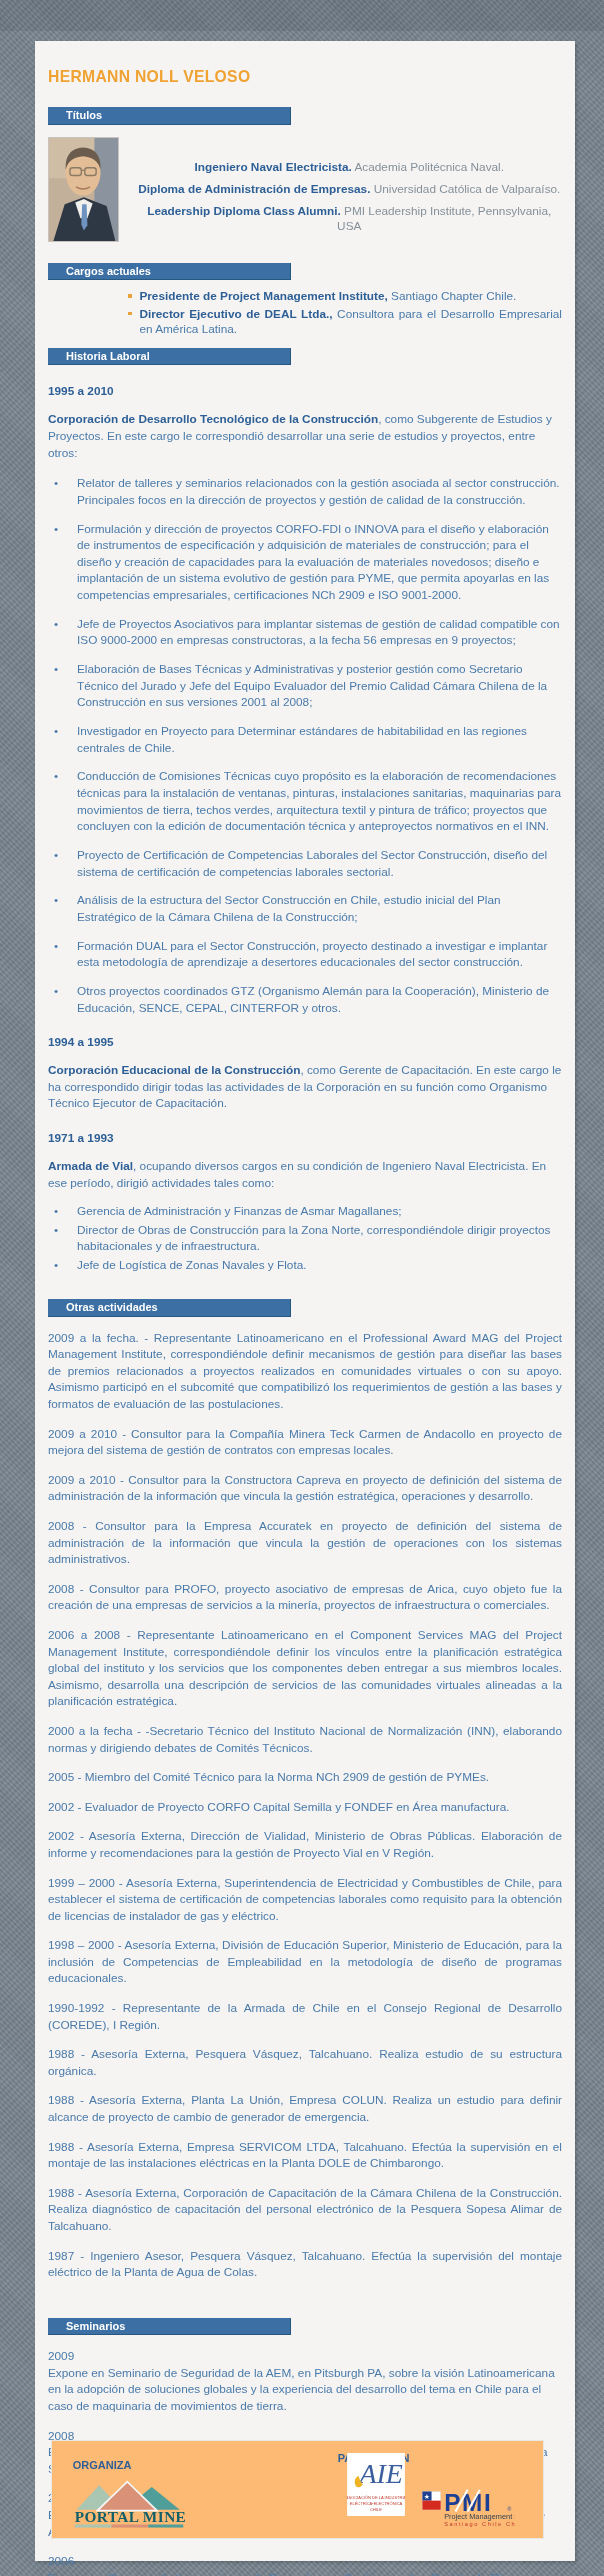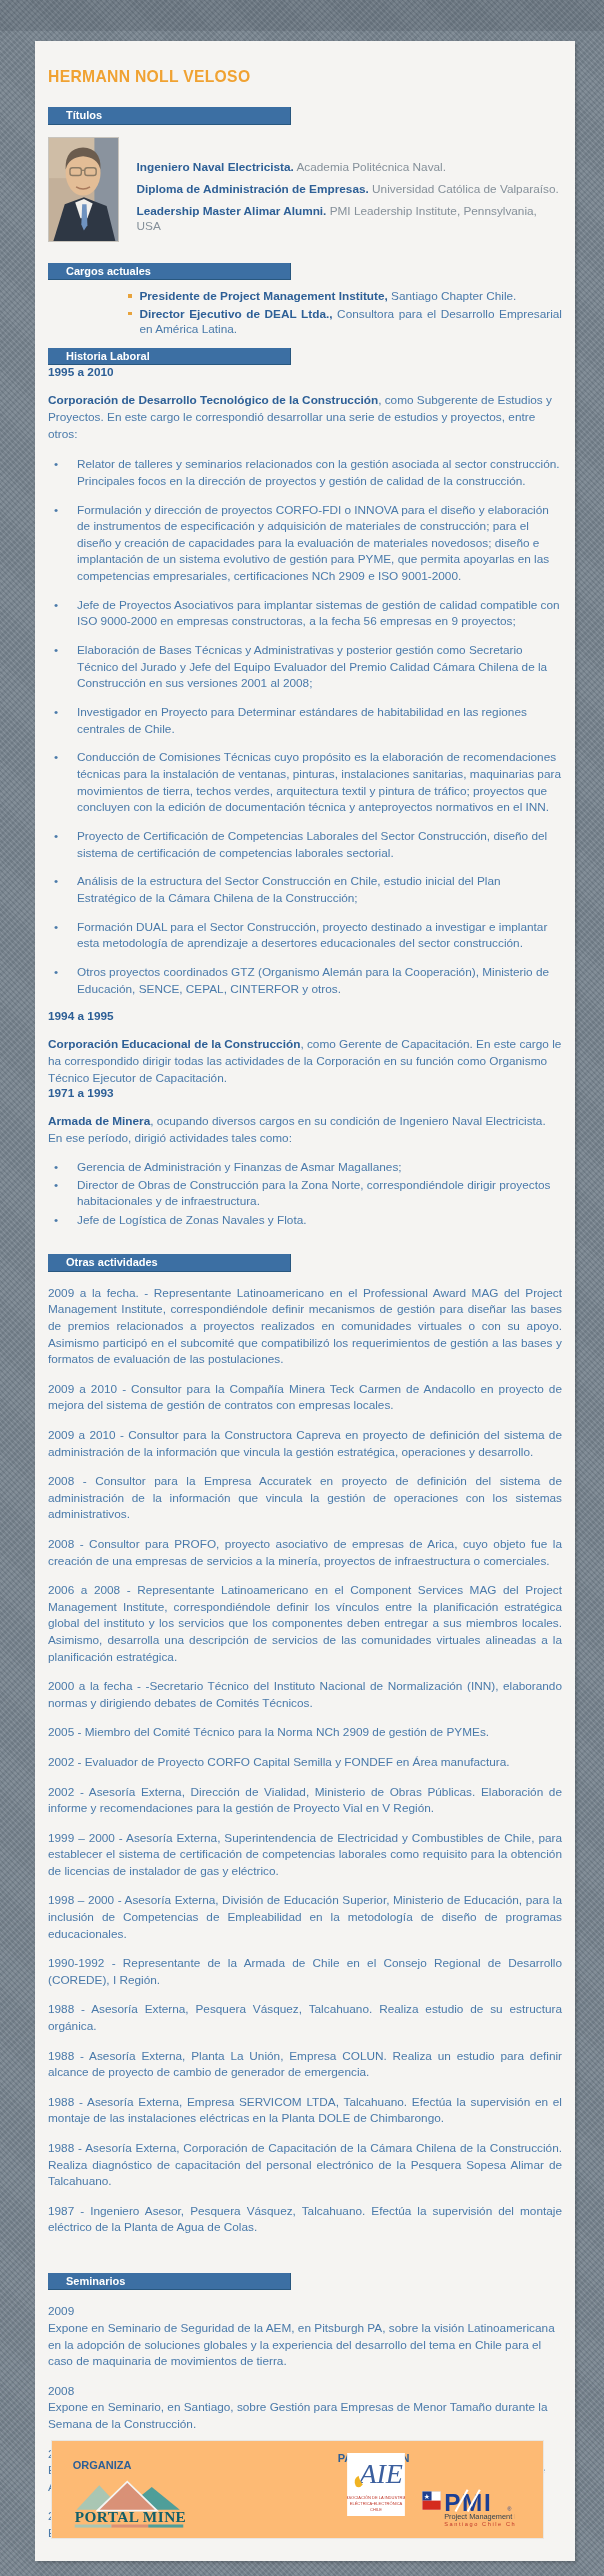--- a/index.html
+++ b/index.html
@@ -19,31 +19,31 @@
   }
   .page-title{margin:29px 0 0 0;font-size:26px;font-weight:bold;color:#1e4f92;letter-spacing:0.4px;}
   .speaker-name{margin-top:27px;font-size:15.7px;font-weight:bold;color:#f0a232;letter-spacing:0.3px;}
   .bar{
     margin-top:21px;width:243px;height:17.5px;line-height:17.5px;
     background:#3c6fa3;border-right:1.7px solid #28577f;border-bottom:1.7px solid #28577f;
     color:#ffffff;font-size:11px;font-weight:bold;padding-left:18px;box-sizing:border-box;
   }
   .titulos-row{margin-top:12.2px;display:flex;}
   .portrait{width:71px;height:105px;flex:none;border:0.9px solid #c8c4bd;box-sizing:border-box;background:#b9a58e;}
-  .edu-list{padding:23px 0 0 17.5px;}
+  .edu-list{padding:23px 0 0 17.5px;text-align:center;}
   .edu-item{margin-bottom:7px;font-size:11.8px;line-height:15px;}
   .edu-degree{color:#2d5f96;font-weight:bold;}
   .edu-inst{color:#85909a;}
   .cargo-list{list-style:none;margin:8.7px 0 0 80px;padding:0;}
   .cargo-item{position:relative;padding-left:11.4px;font-size:11.8px;line-height:15.3px;
     color:#4a7aaa;text-align:justify;margin-bottom:2.6px;}
   .cargo-item .sq{position:absolute;left:0;top:5.2px;width:3.5px;height:3.5px;background:#e8a33c;}
   .cargo-role{color:#2d5f96;font-weight:bold;}
   .hist-bar{margin-top:10.5px;}
-  .period-range{font-size:11.8px;font-weight:bold;color:#2d5f96;}
+  .period-range{margin-top:19px;font-size:11.8px;font-weight:bold;color:#2d5f96;}
   .period-lead{margin-top:13px;font-size:11.8px;line-height:16.6px;color:#4a7aaa;}
   .lead-bold{color:#2d5f96;font-weight:bold;}
   .hist-bullets{list-style:none;margin:14px 0 0 0;padding:0;}
   .hist-bullets li{position:relative;padding-left:29px;margin-bottom:12.2px;
     font-size:11.8px;line-height:16.6px;color:#4a7aaa;}
   .hist-bullets li .dot{position:absolute;left:6.1px;top:0;color:#4a7aaa;}
   .para{margin:13px 0 0 0;font-size:11.8px;line-height:16.6px;color:#4a7aaa;text-align:justify;}
   .sem-row{display:flex;margin-top:13px;flex-direction:column;}
   .sem-year{width:27px;flex:none;font-size:11.8px;line-height:16.6px;color:#4a7aaa;}
   .sem-text{flex:1;font-size:11.8px;line-height:16.6px;color:#4a7aaa;}
@@ -88,21 +88,21 @@
 
         <div class="edu-item">
           <span class="edu-degree">Ingeniero Naval Electricista.</span><span class="edu-inst"> Academia Politécnica Naval.</span>
         </div>
 
         <div class="edu-item">
           <span class="edu-degree">Diploma de Administración de Empresas.</span><span class="edu-inst"> Universidad Católica de Valparaíso.</span>
         </div>
 
         <div class="edu-item">
-          <span class="edu-degree">Leadership Master Alimar Alumni.</span><span class="edu-inst"> PMI Leadership Institute, Pennsylvania, USA</span>
+          <span class="edu-degree">Leadership Diploma Class Alumni.</span><span class="edu-inst"> PMI Leadership Institute, Pennsylvania, USA</span>
         </div>
       </div>
   </div>
 
   <div class="bar">Cargos actuales</div>
 
   <ul class="cargo-list">
 
       <li class="cargo-item">
         <span class="sq"></span><span class="cargo-role">Presidente de Project Management Institute,</span><span> Santiago Chapter Chile.</span>
@@ -142,21 +142,21 @@
       <li><span class="dot">•</span><span>Otros proyectos coordinados GTZ (Organismo Alemán para la Cooperación), Ministerio de Educación, SENCE, CEPAL, CINTERFOR y otros.</span></li>
     </ul>
 
   <div class="period-range">1994 a 1995</div>
   <div class="period-lead">
     <span class="lead-bold">Corporación Educacional de la Construcción</span><span>, como Gerente de Capacitación. En este cargo le ha correspondido dirigir todas las actividades de la Corporación en su función como Organismo Técnico Ejecutor de Capacitación.</span>
   </div>
 
   <div class="period-range">1971 a 1993</div>
   <div class="period-lead">
-    <span class="lead-bold">Armada de Minera</span><span>, ocupando diversos cargos en su condición de Ingeniero Naval Electricista. En ese período, dirigió actividades tales como:</span>
+    <span class="lead-bold">Armada de Vial</span><span>, ocupando diversos cargos en su condición de Ingeniero Naval Electricista. En ese período, dirigió actividades tales como:</span>
   </div>
   <ul class="hist-bullets" style="margin-top:12.2px;">
 
       <li style="margin-bottom:1.7px;"><span class="dot">•</span><span>Gerencia de Administración y Finanzas de Asmar Magallanes;</span></li>
 
       <li style="margin-bottom:1.7px;"><span class="dot">•</span><span>Director de Obras de Construcción para la Zona Norte, correspondiéndole dirigir proyectos habitacionales y de infraestructura.</span></li>
 
       <li style="margin-bottom:1.7px;"><span class="dot">•</span><span>Jefe de Logística de Zonas Navales y Flota.</span></li>
     </ul>
 

